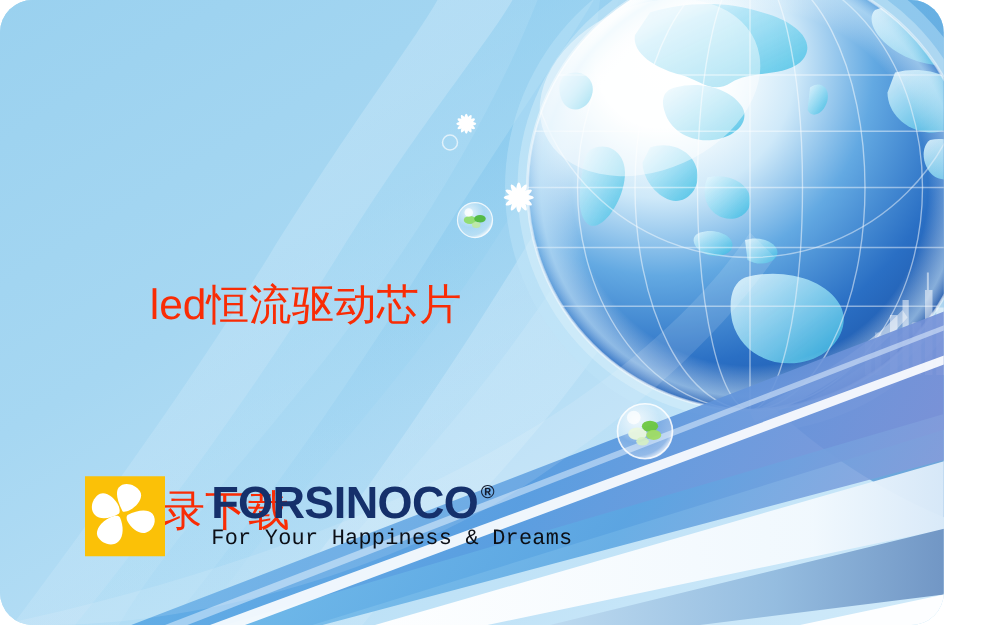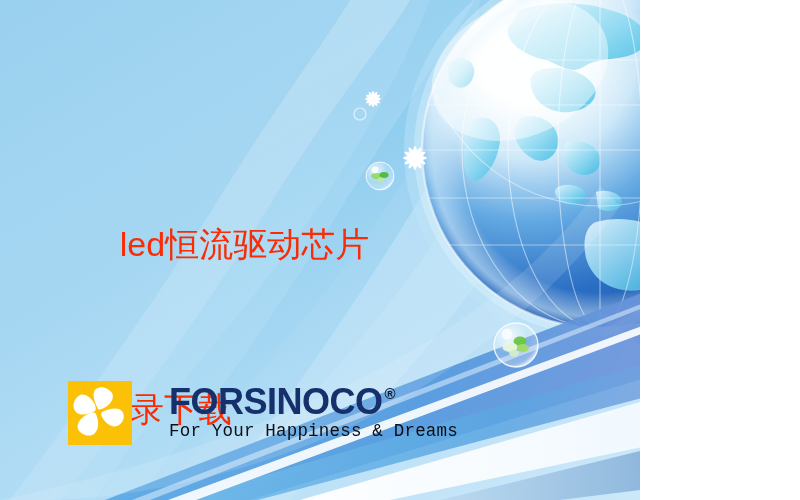--- a/index.html
+++ b/index.html
@@ -1,23 +1,24 @@
 <!DOCTYPE html>
 <html><head>
 <meta charset="utf-8">
 <title>Banner</title>
 <style>
   html,body{margin:0;padding:0;background:#fff;}
   body{font-family:"Liberation Sans",sans-serif;}
 
   #banner{
     position:relative;
-    width:640px;height:500px;
+    width:755px;height:500px;
     overflow:hidden;
     background:linear-gradient(160deg,#9ed3f0 0%,#a6d6f2 30%,#b4ddf5 60%,#c3e4f8 100%);
+    border-radius:26px;
   }
 
   
   .layer{position:absolute;top:0;left:0;width:800px;height:500px;pointer-events:none;}
 
   
   #headline{
     position:absolute;
     left:82px; top:162px;
     color:#f92c05;

